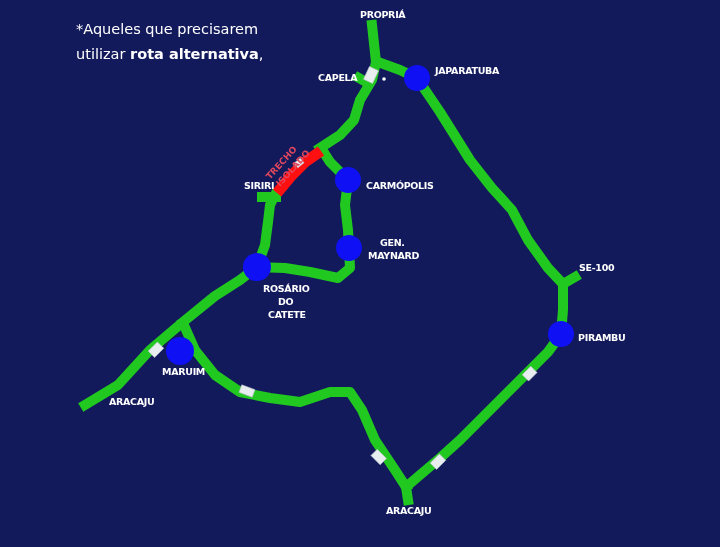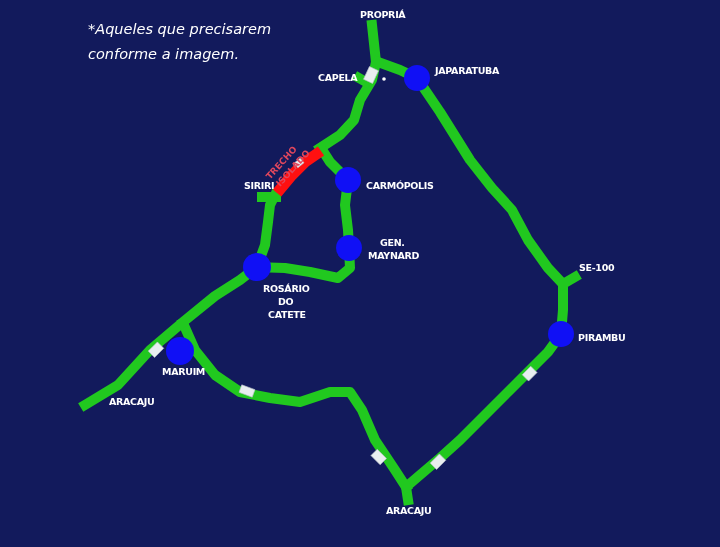--- a/index.html
+++ b/index.html
@@ -3,27 +3,26 @@
 <meta charset="utf-8">
 <style>
   html, body { margin: 0; padding: 0; }
   body {
     width: 720px; height: 547px; overflow: hidden;
     background: #121a5c;
     position: relative;
     font-family: "Liberation Sans", sans-serif;
   }
   .notice {
-    position: absolute; left: 88px; top: 17px;
+    position: absolute; left: 76px; top: 17px;
     width: 220px;
     color: #ffffff;
     font-family: "DejaVu Sans", sans-serif;
     font-size: 14.5px; line-height: 25px;
     font-weight: 400;
-    font-style: italic;
   }
   .notice b { font-weight: 700; }
   svg.map { position: absolute; left: 0; top: 0; }
   .lbl {
     fill: #ffffff;
     font-family: "DejaVu Sans", sans-serif;
     font-size: 9.5px;
     font-weight: 700;
     letter-spacing: -0.3px;
   }
@@ -36,21 +35,21 @@
   .road { fill: none; stroke: #21c81f; stroke-width: 10; stroke-linecap: square; stroke-linejoin: round; }
   .road-red { fill: none; stroke: #ff1010; stroke-width: 11; stroke-linecap: butt; }
   .city { fill: #1010f5; }
   .shield { fill: #e8eef0; stroke: #b8c2c8; stroke-width: 0.6; }
 </style>
 </head>
 <body>
 
 <div class="notice">
   <div>*Aqueles que precisarem</div>
-  <div>conforme a imagem.</div>
+  <div><span>utilizar </span><b>rota alternativa</b><span>,</span></div>
 </div>
 
 <svg class="map" width="720" height="547" viewBox="0 0 720 547">
 
   <g>
 
     <path class="road" d="M372 25 L376 62 L372 80 L360 100 L354 120 L340 135 L320 148"></path>
 
     <path class="road" d="M378 62 L400 70 L417 78"></path>
 

